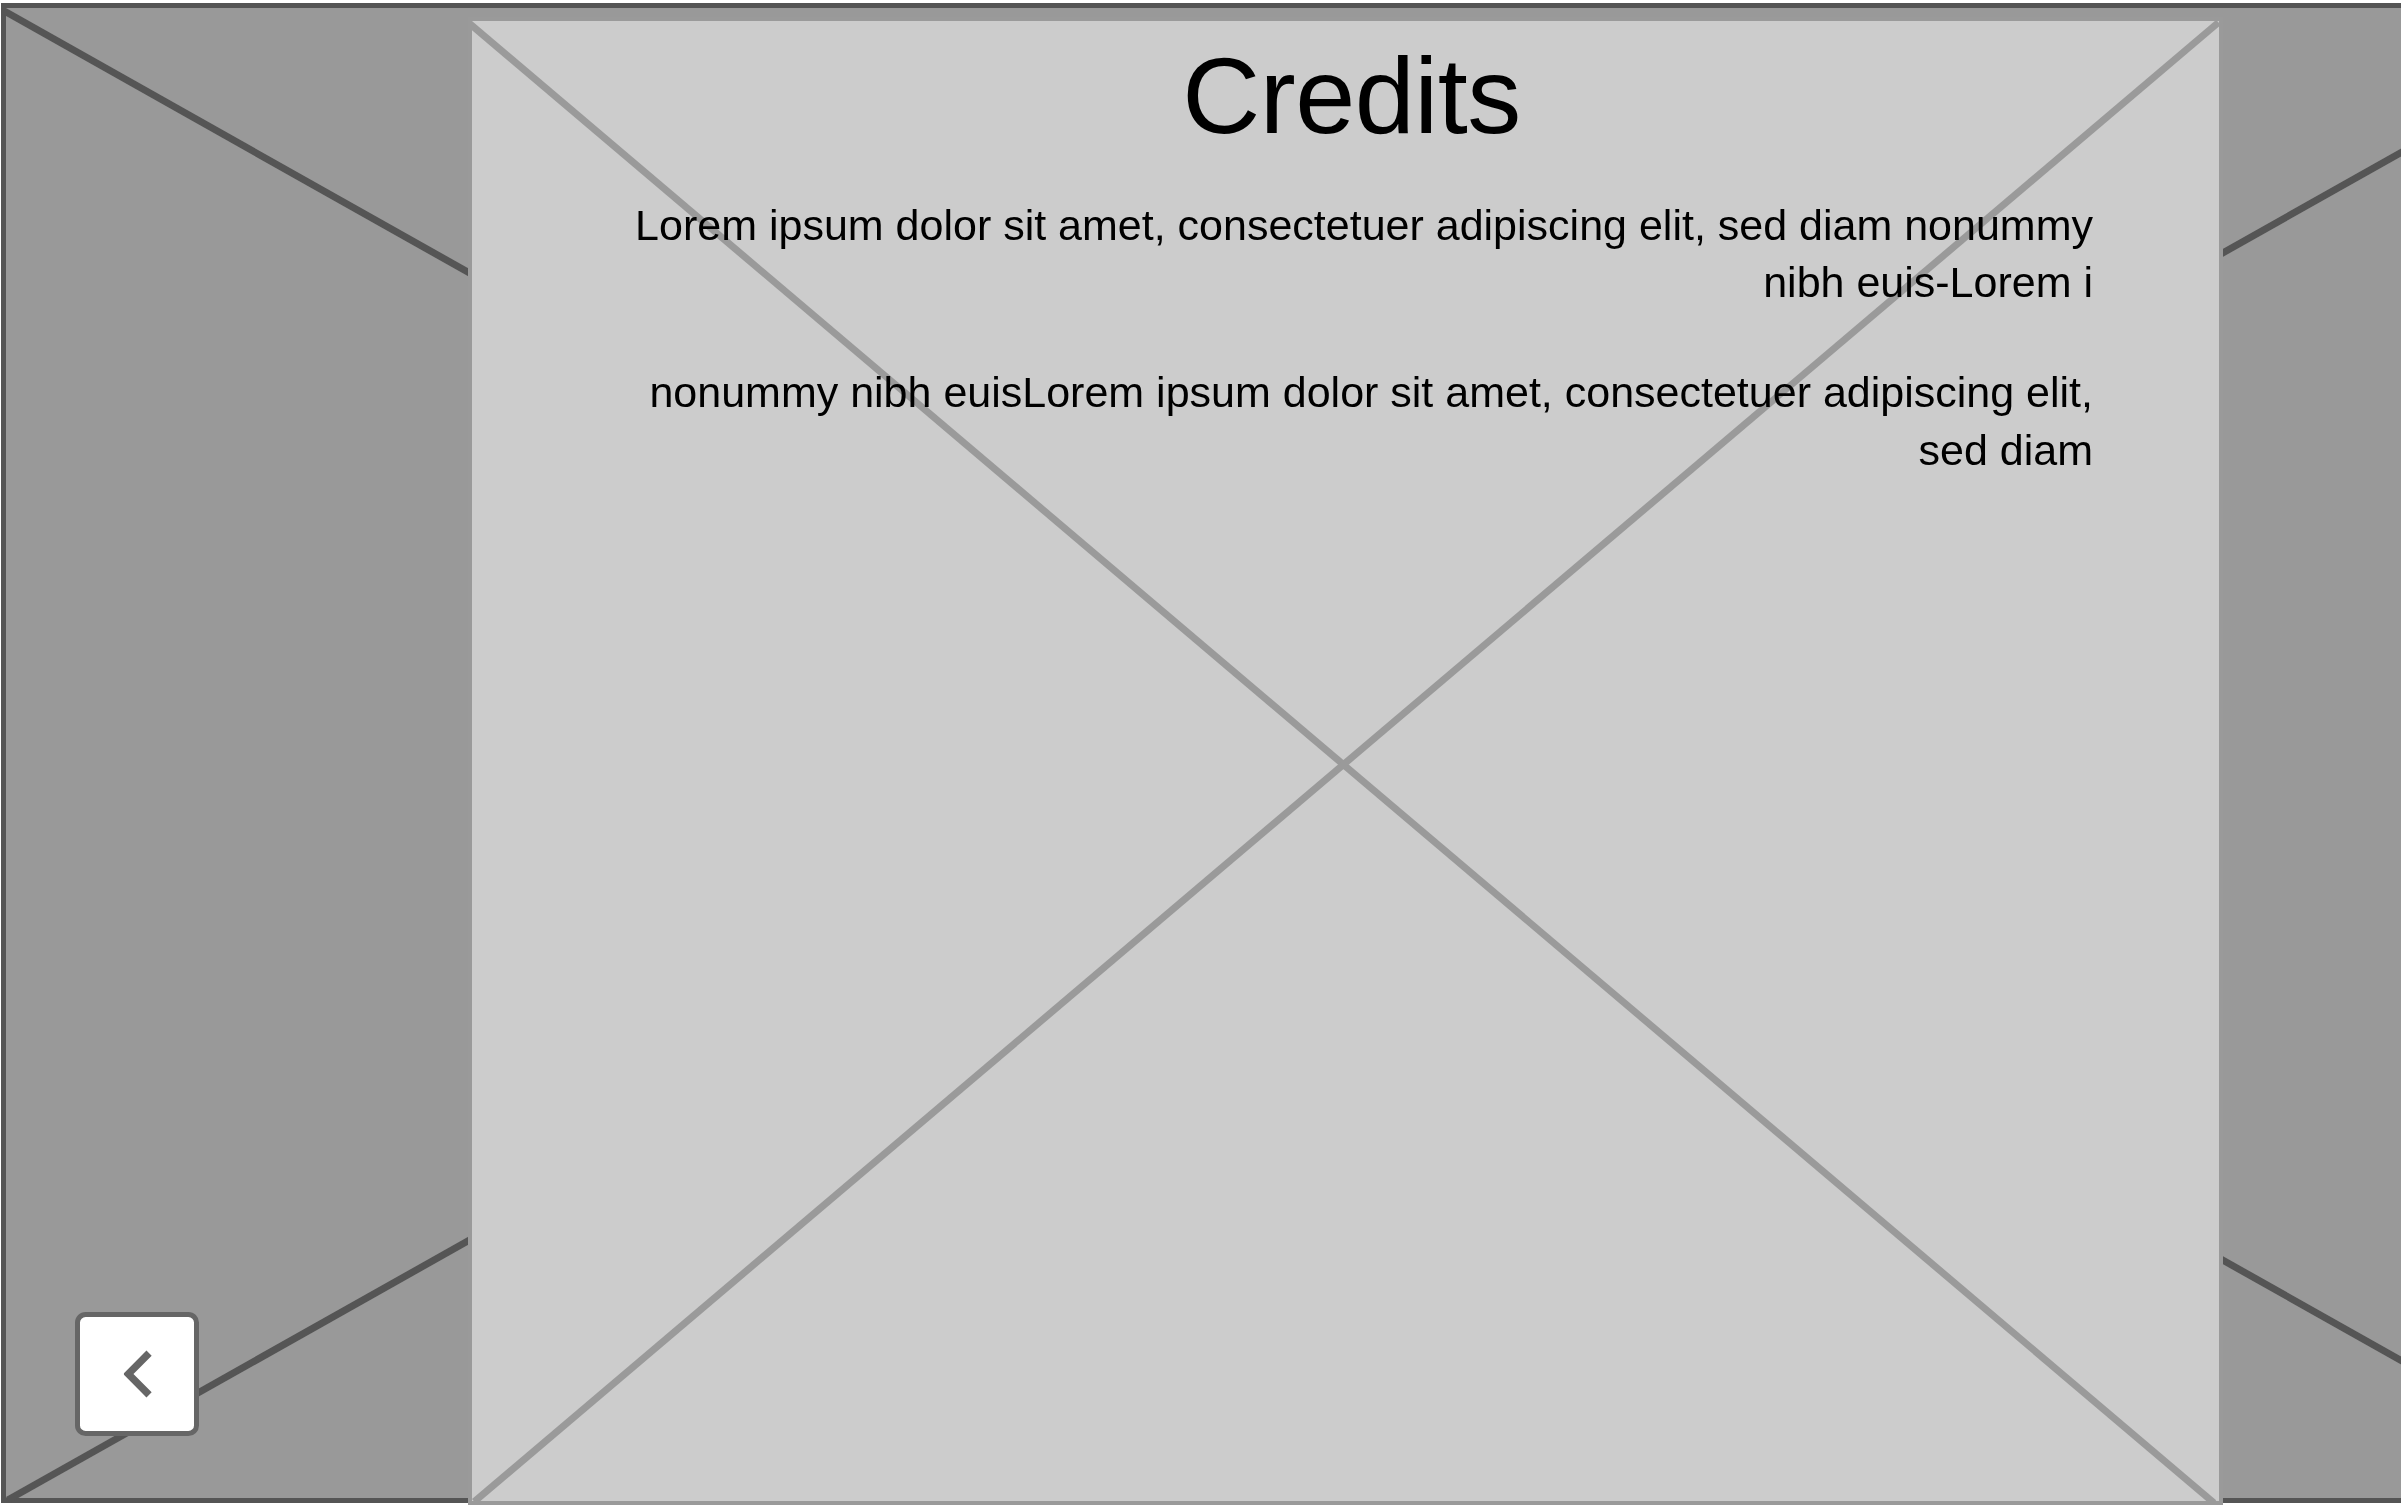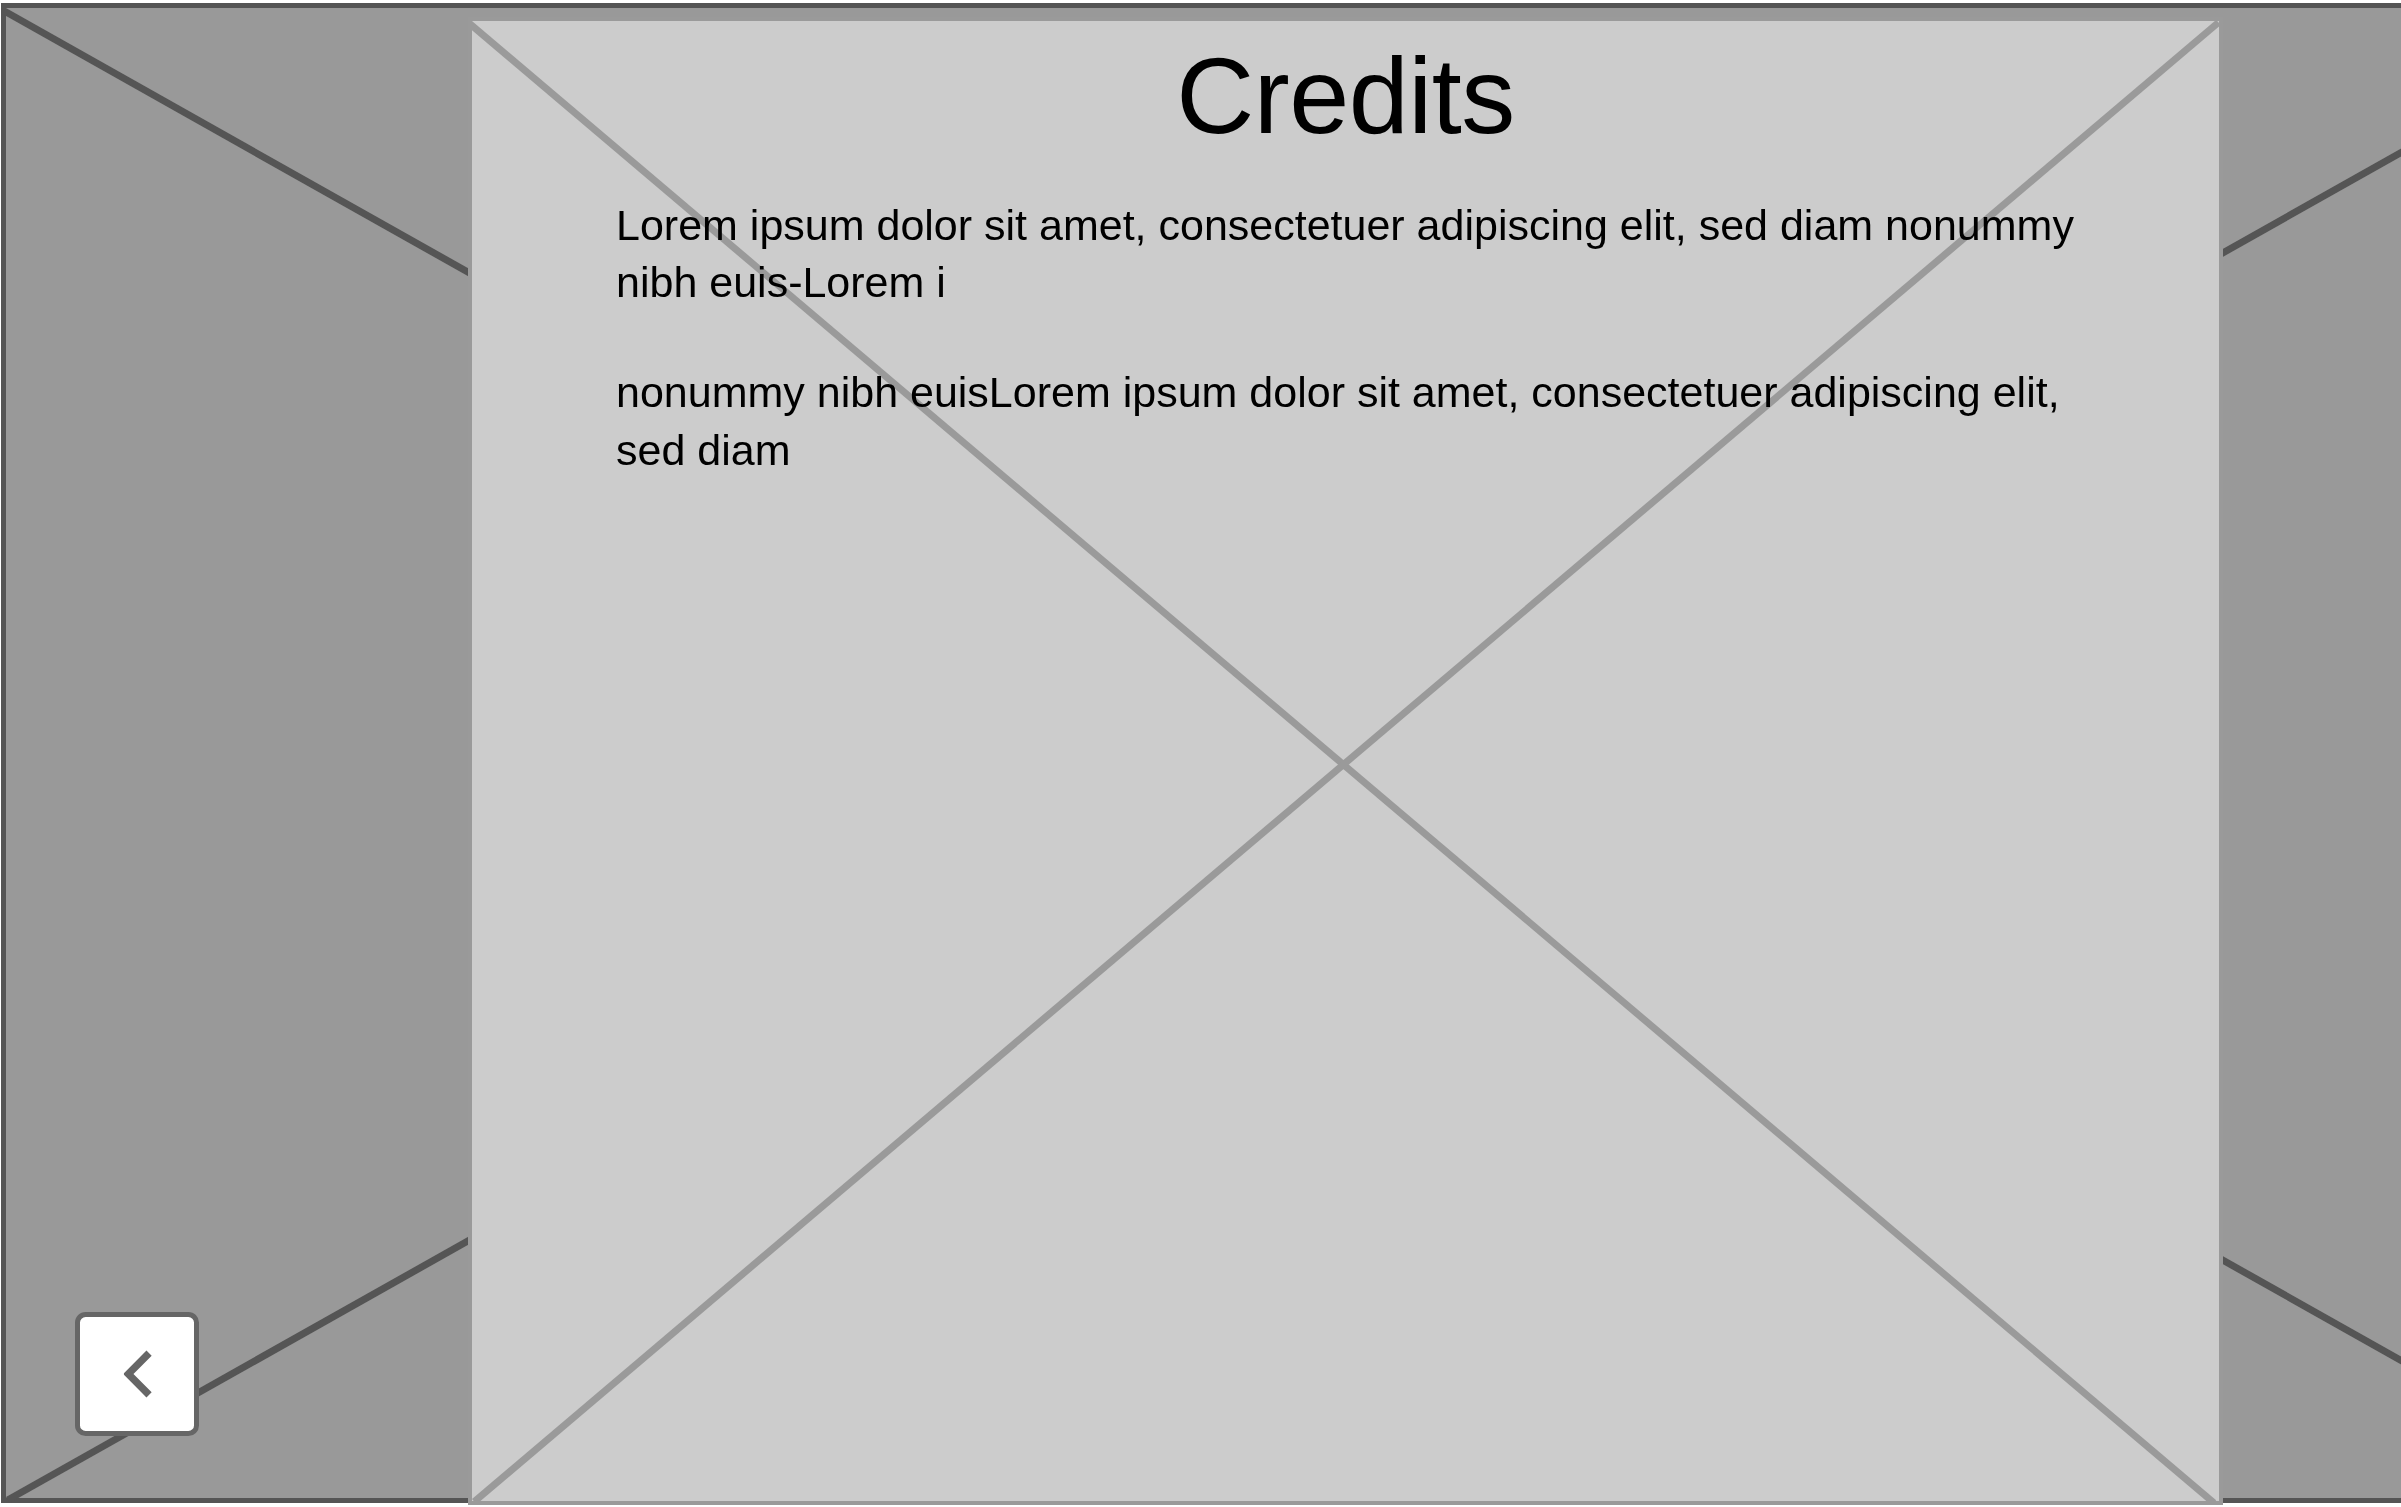--- a/index.html
+++ b/index.html
@@ -52,20 +52,21 @@
     pointer-events: none;
     z-index: 0;
   }
 
   .panel-inner {
     position: relative;
     z-index: 2;
     width: 100%;
     height: 100%;
     text-align: center;
+    padding-left: 6px;
   }
 
   
   .page-title {
     margin: 0;
     padding-top: 18px;
     font-size: 108px;
     font-weight: 400;
     line-height: 1.05;
     color: #000000;
@@ -75,21 +76,21 @@
   
   .credits-body {
     margin: 0;
     padding: 0 132px;
   }
   .credit-paragraph {
     margin: 0 0 52px 12px;
     font-size: 43px;
     line-height: 1.34;
     color: #000000;
-    text-align: left;
+    text-align: right;
     white-space: pre-line;
   }
   .credit-paragraph.first {
     margin-top: 44px;
   }
   .credit-paragraph.last {
     margin-bottom: 0;
   }
 
   

